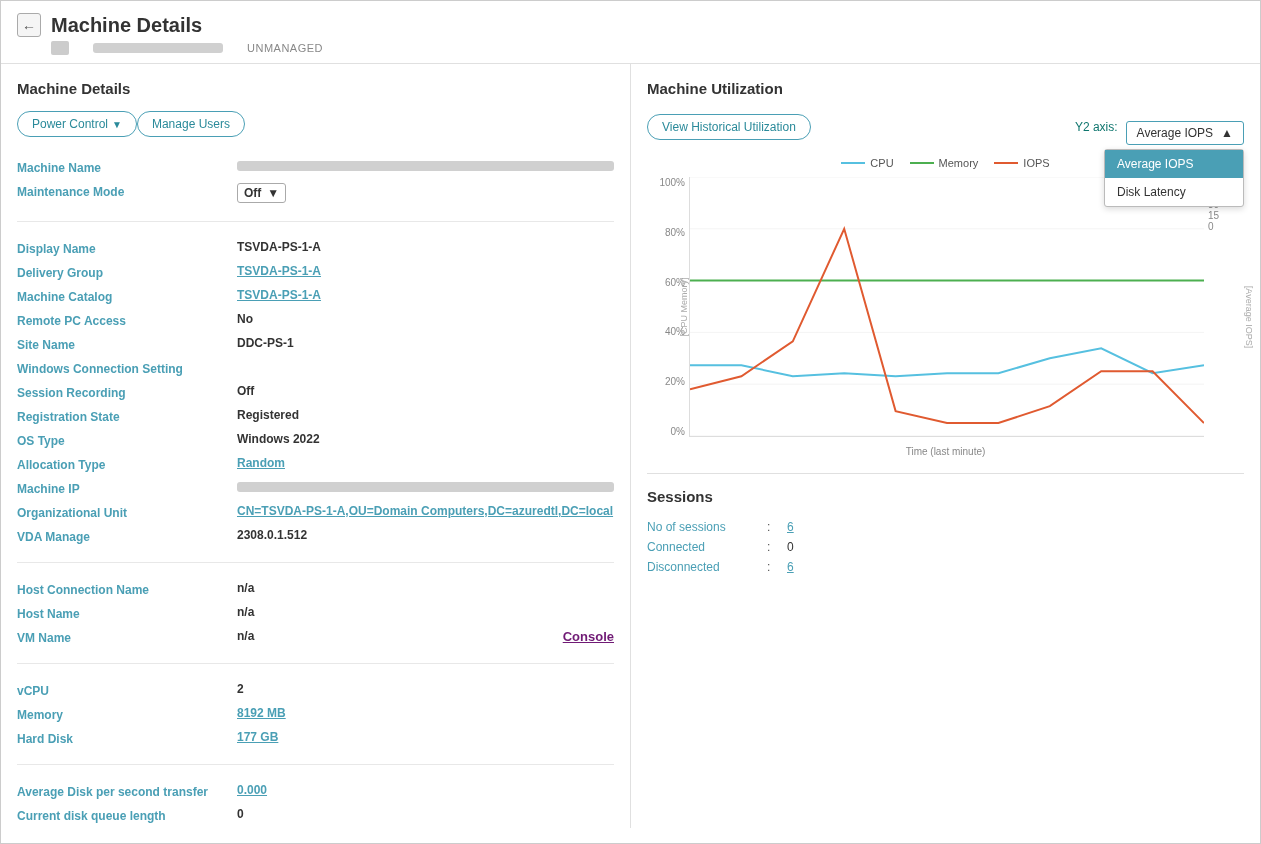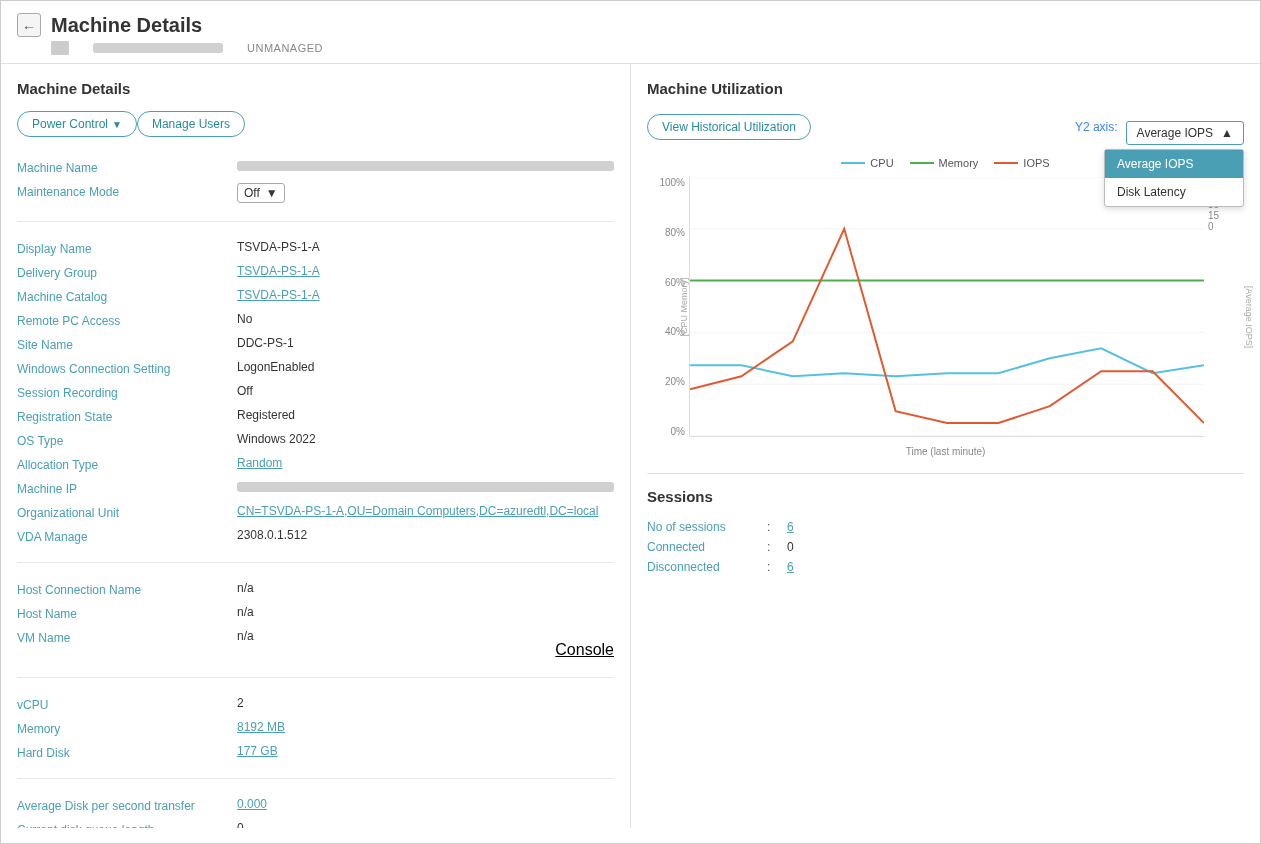--- a/index.html
+++ b/index.html
@@ -24,35 +24,35 @@
     .left-panel { width: 630px; border-right: 1px solid #e0e0e0; padding: 16px; overflow-y: auto; }
     .panel-title { font-size: 15px; font-weight: 600; color: #333; margin-bottom: 14px; }
     
     
     .btn-row { display: flex; margin-bottom: 18px; }
     .btn-outline { border: 1px solid #4a9fb5; border-radius: 15px; background: #fff; color: #2a8a9a; padding: 5px 14px; cursor: pointer; font-size: 12px; display: flex; align-items: center; gap: 4px; }
     .chevron-down { font-size: 10px; }
     
     
     .section-divider { border: none; border-top: 1px solid #e8e8e8; margin: 14px 0; }
-    .field-row { display: flex; align-items: flex-start; padding: 4px 0; min-height: 24px; }
+    .field-row { display: flex; align-items: flex-start; padding: 4px 0; min-height: 24px; font-weight: bold; }
     .field-label { width: 220px; color: #4a9fb5; font-size: 12px; flex-shrink: 0; padding-top: 2px; }
     .field-value { color: #333; font-size: 12px; flex: 1; }
     .field-value.link { color: #4a9fb5; text-decoration: underline; cursor: pointer; }
     .field-value.blurred { background: #d0d0d0; height: 10px; width: 140px; border-radius: 3px; display: inline-block; margin-top: 2px; }
     
     .select-control { border: 1px solid #aaa; border-radius: 3px; padding: 2px 6px; font-size: 12px; background: #fff; cursor: pointer; display: inline-flex; align-items: center; gap: 6px; }
     
     
     .right-panel { flex: 1; padding: 16px; overflow-y: auto; }
     .section-header { font-size: 15px; font-weight: 600; color: #333; margin-bottom: 12px; }
     
     
     .chart-toolbar { display: flex; align-items: center; justify-content: space-between; margin-bottom: 12px; }
-    .y2-label { font-size: 12px; color: #3b82f6; }
+    .y2-label { font-size: 12px; color: #0f766e; }
     .dropdown-control { border: 1.5px solid #4a9fb5; border-radius: 3px; padding: 4px 10px; font-size: 12px; background: #fff; cursor: pointer; display: inline-flex; align-items: center; gap: 8px; color: #333; position: relative; }
     .dropdown-menu { position: absolute; top: 28px; right: 0; background: #fff; border: 1px solid #bbb; border-radius: 3px; z-index: 10; width: 140px; box-shadow: 0 2px 6px rgba(0,0,0,0.15); }
     .dropdown-item { padding: 7px 12px; font-size: 12px; cursor: pointer; }
     .dropdown-item.active { background: #4a9fb5; color: #fff; }
     
     .chart-legend { display: flex; gap: 16px; justify-content: center; margin-bottom: 8px; }
     .legend-item { display: flex; align-items: center; gap: 5px; font-size: 11px; color: #555; }
     .legend-line { width: 24px; height: 2px; }
     
     .chart-wrapper { position: relative; height: 280px; }
@@ -139,21 +139,20 @@
         <span class="field-value">No</span>
       </div>
 
       <div class="field-row">
         <span class="field-label">Site Name</span>
         <span class="field-value">DDC-PS-1</span>
       </div>
 
       <div class="field-row">
         <span class="field-label">Windows Connection Setting</span>
-        <span class="field-value">LogonEnabled</span>
       </div>
 
       <div class="field-row">
         <span class="field-label">Session Recording</span>
         <span class="field-value">Off</span>
       </div>
 
       <div class="field-row">
         <span class="field-label">Registration State</span>
         <span class="field-value">Registered</span>
@@ -192,21 +191,21 @@
       </div>
 
       <div class="field-row">
         <span class="field-label">Host Name</span>
         <span class="field-value">n/a</span>
       </div>
 
       <div class="field-row">
         <span class="field-label">VM Name</span>
         <span class="field-value">n/a</span>
-        <span style="color:#000000;font-size:16px;margin-left:16px;cursor:pointer;text-decoration:underline;margin-top:12px;">Console</span>
+        <span style="color:#701a75;font-size:13px;margin-left:16px;cursor:pointer;text-decoration:underline;">Console</span>
       </div>
 
       <hr class="section-divider">
 
       <div class="field-row">
         <span class="field-label">vCPU</span>
         <span class="field-value">2</span>
       </div>
 
       <div class="field-row">

